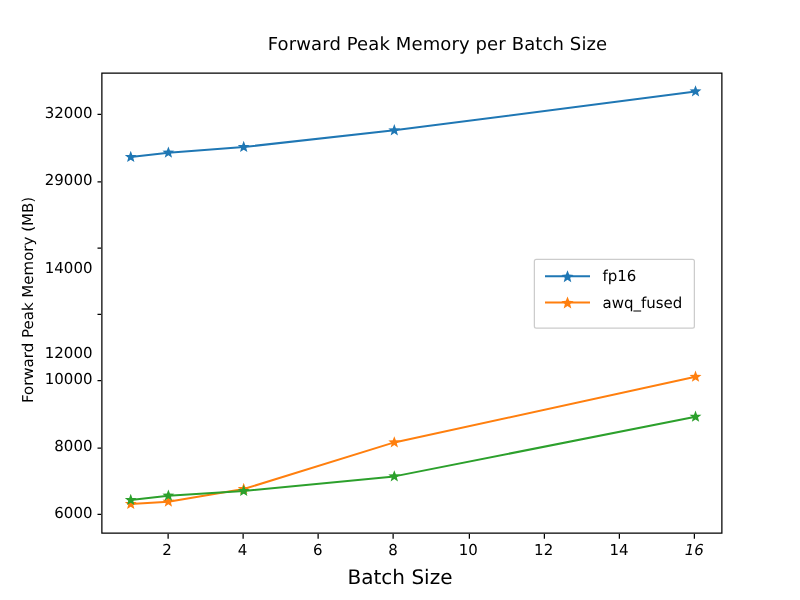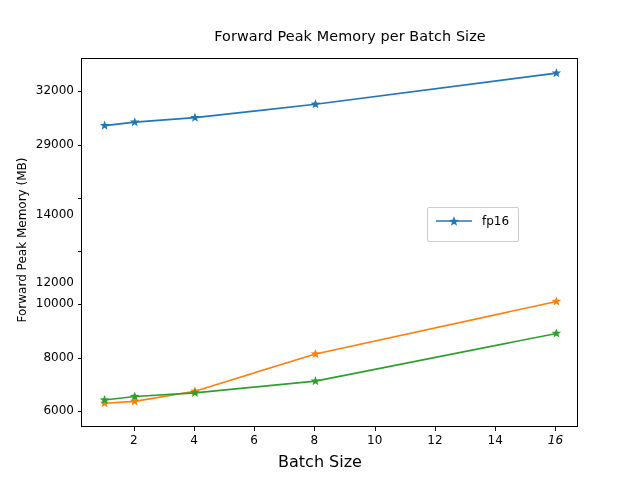--- a/index.html
+++ b/index.html
@@ -202,15 +202,22 @@
   </div>
 
   <div id="legend">
     <div class="legend-row">
       <svg class="legend-sample" viewBox="0 0 38 14">
         <line x1="1" y1="7" x2="37" y2="7" stroke="#1f77b4" stroke-width="1.6"></line>
         <path d="M19 2.2 L20.35 5.65 L23.9 5.9 L21.1 8.2 L22.05 11.7 L19 9.7 L15.95 11.7 L16.9 8.2 L14.1 5.9 L17.65 5.65 Z" fill="#1f77b4"></path>
       </svg>
       <span class="legend-text">fp16</span>
     </div>
+    <div class="legend-row">
+      <svg class="legend-sample" viewBox="0 0 38 14">
+        <line x1="1" y1="7" x2="37" y2="7" stroke="#ff7f0e" stroke-width="1.6"></line>
+        <path d="M19 2.2 L20.35 5.65 L23.9 5.9 L21.1 8.2 L22.05 11.7 L19 9.7 L15.95 11.7 L16.9 8.2 L14.1 5.9 L17.65 5.65 Z" fill="#ff7f0e"></path>
+      </svg>
+      <span class="legend-text">awq_fused</span>
+    </div>
   </div>
 
 </div>
 
 </body></html>

